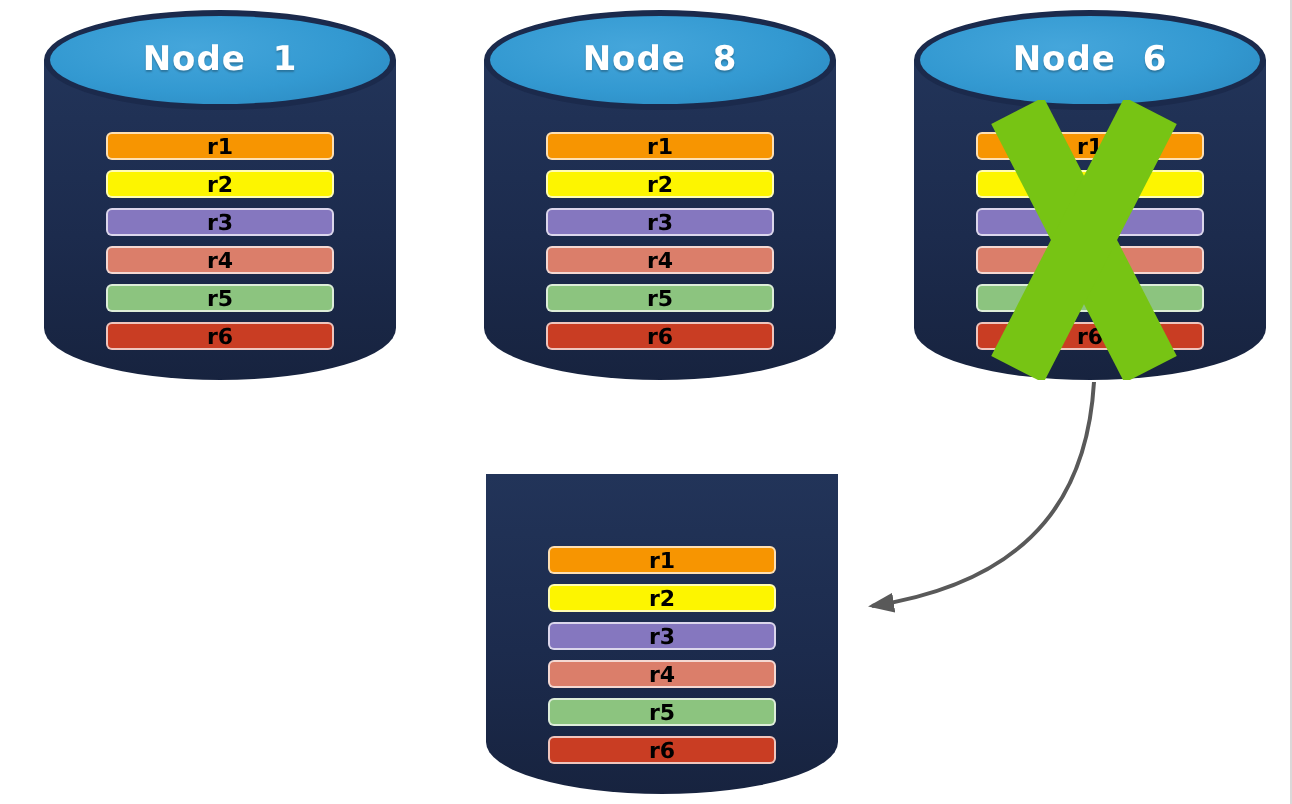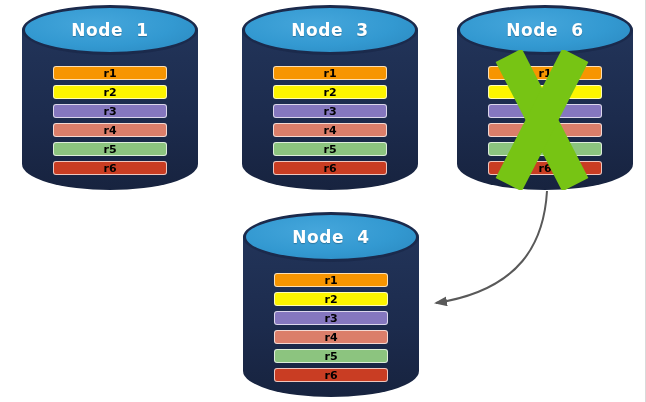--- a/index.html
+++ b/index.html
@@ -55,21 +55,21 @@
       <div class="bar" style="background-color: rgb(133, 119, 191);">r3</div>
       <div class="bar" style="background-color: rgb(219, 126, 106);">r4</div>
       <div class="bar" style="background-color: rgb(140, 196, 127);">r5</div>
       <div class="bar" style="background-color: rgb(201, 61, 35);">r6</div>
     </div>
   </div>
 
   <div class="node" style="left:242px;top:5px;">
     <div class="cyl-body"></div>
     <div class="cyl-top">
-      <span class="node-title">Node 3</span>
+      <span class="node-title">Node 8</span>
     </div>
     <div class="bars">
       <div class="bar" style="background-color: rgb(247, 149, 1);">r1</div>
       <div class="bar" style="background-color: rgb(253, 245, 0);">r2</div>
       <div class="bar" style="background-color: rgb(133, 119, 191);">r3</div>
       <div class="bar" style="background-color: rgb(219, 126, 106);">r4</div>
       <div class="bar" style="background-color: rgb(140, 196, 127);">r5</div>
       <div class="bar" style="background-color: rgb(201, 61, 35);">r6</div>
     </div>
   </div>
@@ -88,23 +88,20 @@
       <div class="bar" style="background-color: rgb(201, 61, 35);">r6</div>
     </div>
     <svg class="x-overlay" viewBox="0 0 100 140">
       <line x1="16" y1="4" x2="84" y2="136" stroke-width="30" stroke-linecap="butt" stroke="#77C414"></line>
       <line x1="84" y1="4" x2="16" y2="136" stroke-width="30" stroke-linecap="butt" stroke="#77C414"></line>
     </svg>
   </div>
 
   <div class="node" style="left:243px;top:212px;">
     <div class="cyl-body"></div>
-    <div class="cyl-top">
-      <span class="node-title">Node 4</span>
-    </div>
     <div class="bars">
       <div class="bar" style="background-color: rgb(247, 149, 1);">r1</div>
       <div class="bar" style="background-color: rgb(253, 245, 0);">r2</div>
       <div class="bar" style="background-color: rgb(133, 119, 191);">r3</div>
       <div class="bar" style="background-color: rgb(219, 126, 106);">r4</div>
       <div class="bar" style="background-color: rgb(140, 196, 127);">r5</div>
       <div class="bar" style="background-color: rgb(201, 61, 35);">r6</div>
     </div>
   </div>
 

